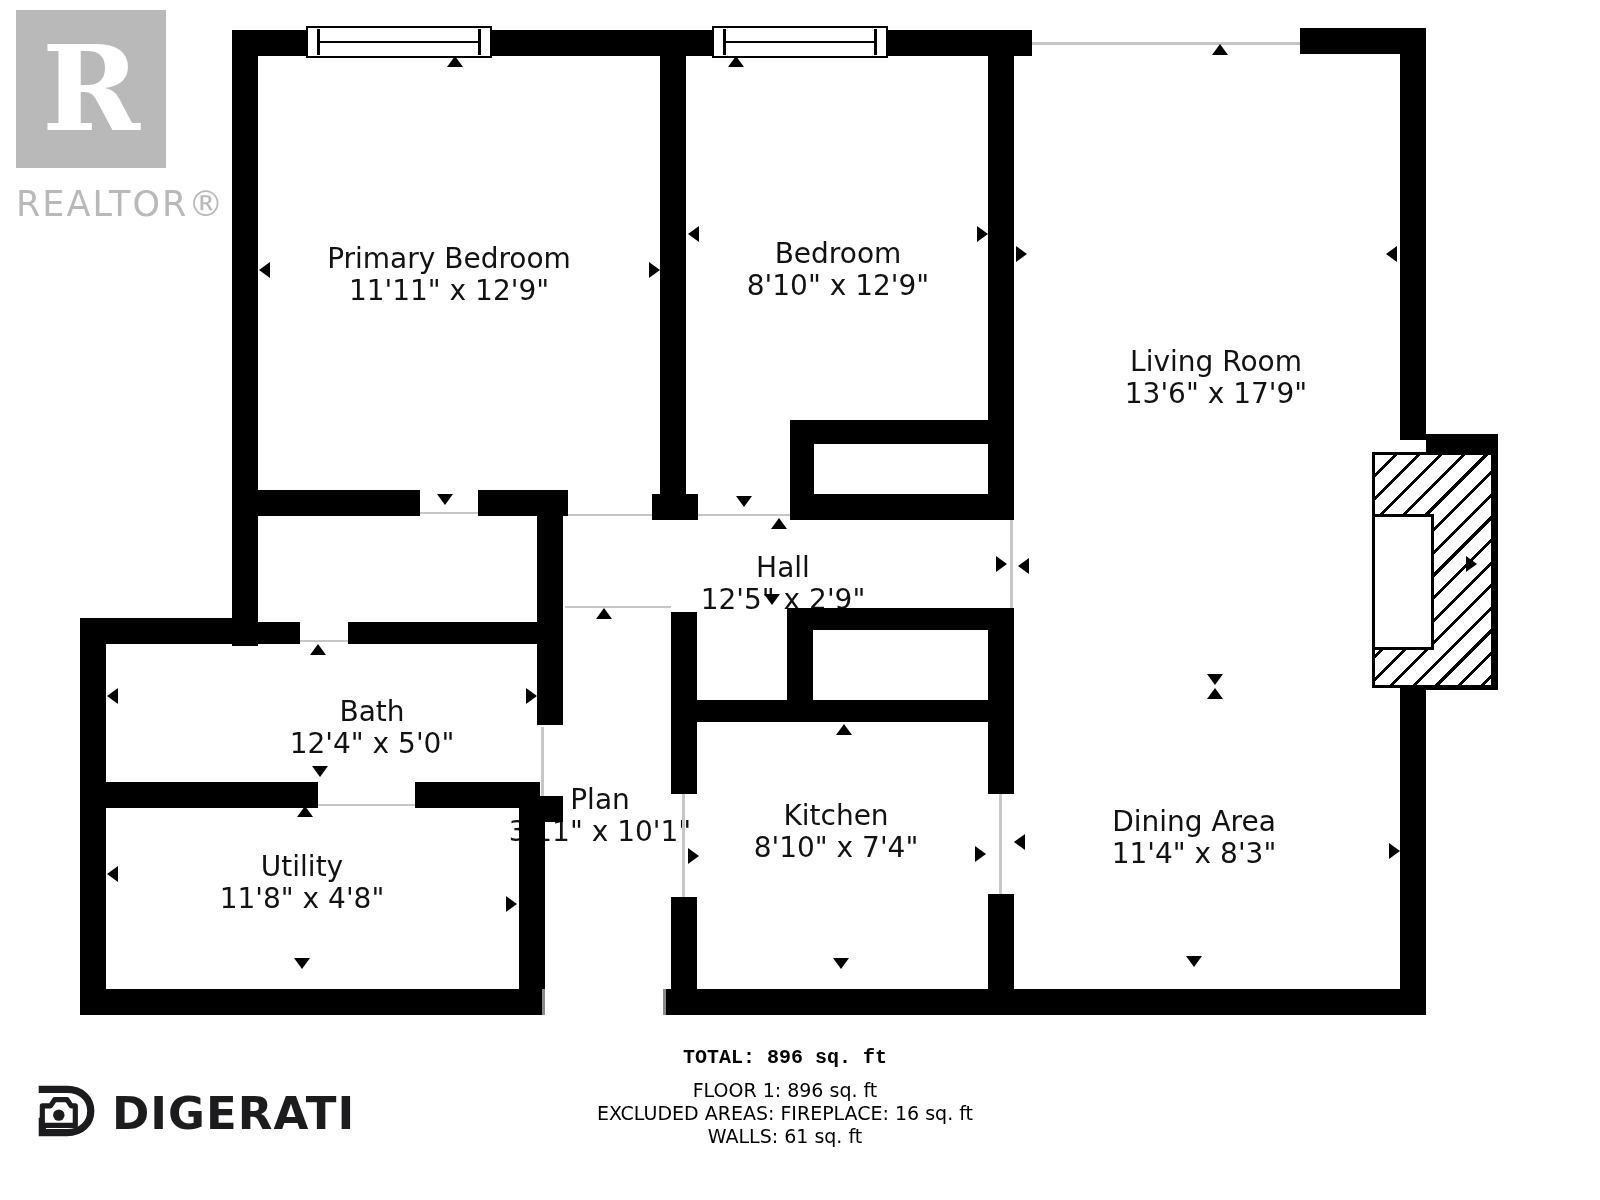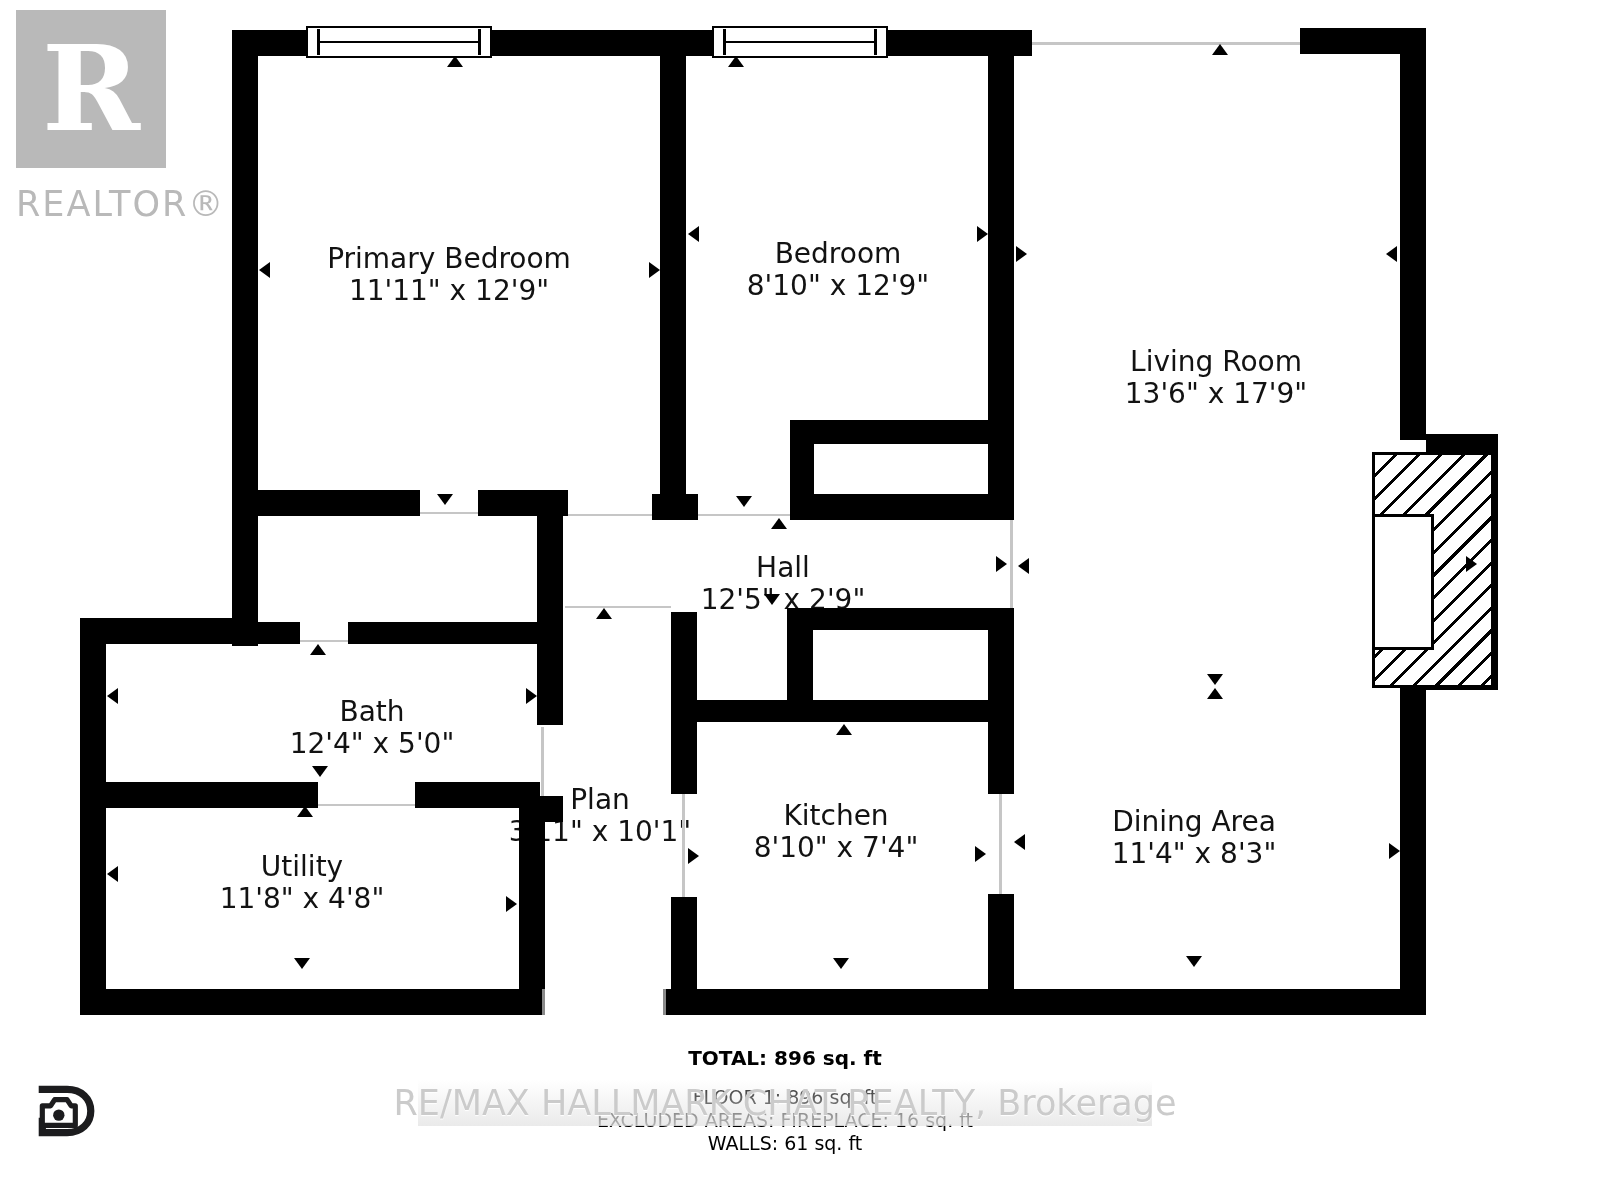--- a/index.html
+++ b/index.html
@@ -32,21 +32,21 @@
   
   .realtor{position:absolute;left:16px;top:10px;z-index:5;}
   .realtor .box{width:150px;height:158px;background:#b9b9b9;display:flex;align-items:center;justify-content:center;}
   .realtor .rglyph{font-family:"DejaVu Serif",serif;font-weight:bold;font-size:118px;color:#fff;line-height:1;}
   .realtor .txt{margin-top:16px;font-size:35px;color:#b9b9b9;letter-spacing:2px;}
   
   .digerati{position:absolute;left:32px;top:1078px;display:flex;align-items:center;gap:14px;z-index:5;}
   .digerati .txt{font-size:45px;font-weight:800;color:#1c1c1e;letter-spacing:1px;}
   
   .stats{position:absolute;left:435px;top:1046px;width:700px;text-align:center;color:#000;z-index:5;}
-  .stats .total{font-size:20px;font-weight:bold;margin-bottom:16px;}
+  .stats .total{font-size:20px;font-weight:bold;margin-bottom:10px;font-family:Liberation Mono, monospace;}
   .stats .line{font-size:19px;margin-bottom:1px;}
   .watermark{position:absolute;left:418px;top:1080px;width:734px;height:46px;z-index:8;
              display:flex;align-items:center;justify-content:center;
              background:linear-gradient(180deg,rgba(255,255,255,.15),rgba(229,229,229,.8));}
   .watermark span{font-size:35px;color:#cbcbcb;white-space:nowrap;text-shadow:0 1px 1px #fff;}
   .disclaimer{position:absolute;left:335px;top:1131px;width:900px;text-align:center;
               font-size:14.5px;color:#000;z-index:9;}
 </style>
 </head>
 <body>
@@ -201,28 +201,26 @@
     </div>
   </div>
 
   <div class="stats">
     <div class="total">TOTAL: 896 sq. ft</div>
     <div class="line">FLOOR 1: 896 sq. ft</div>
     <div class="line">EXCLUDED AREAS: FIREPLACE: 16 sq. ft</div>
     <div class="line">WALLS: 61 sq. ft</div>
   </div>
 
-  <div class="watermark">
-    <span>RE/MAX HALLMARK CHAT REALTY, Brokerage</span>
-  </div>
 
 
   <div class="digerati">
     <span>
       <svg width="66" height="66" viewBox="0 0 64 64" fill="none">
         <path d="M10 11 H34 C48 11 57 20 57 32 C57 44 48 53 34 53 H10 V42" stroke="#1c1c1e" stroke-width="7" stroke-linecap="square"></path>
         <path d="M10 27 H18 L22 21 H34 L38 27 H42 V46 H10 Z" stroke="#1c1c1e" stroke-width="5" fill="#fff" stroke-linejoin="round"></path>
         <circle cx="26" cy="36" r="5.5" fill="#1c1c1e"></circle>
       </svg>
     </span>
+    <span class="txt">DIGERATI</span>
   </div>
 
 </div>
 
 </body></html>

